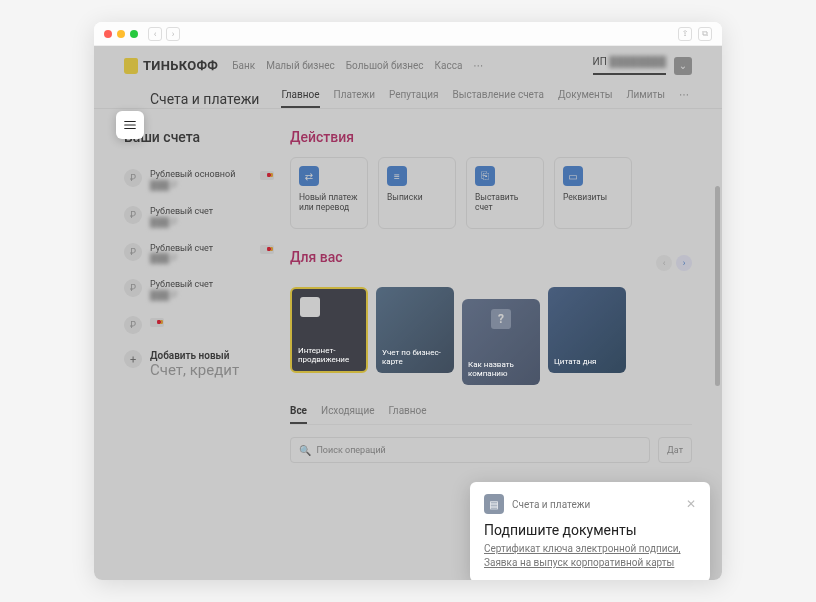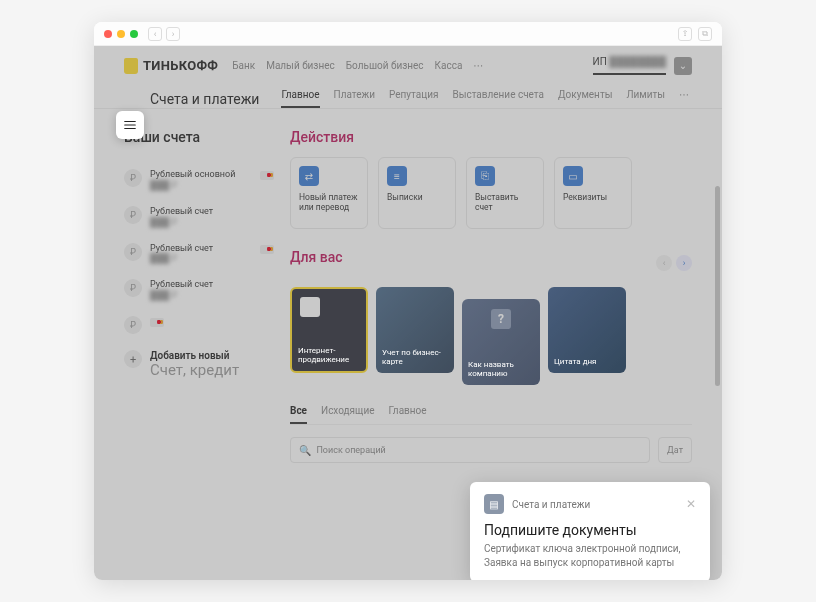--- a/index.html
+++ b/index.html
@@ -140,21 +140,21 @@
     border-radius:6px;
     box-shadow:0 4px 20px rgba(0,0,0,.18);
     padding:12px 14px;
     z-index:60;
   }
   .toast-head{display:flex;align-items:center;gap:8px;margin-bottom:8px;}
   .toast-ico{width:20px;height:20px;background:#8a96a8;border-radius:4px;display:flex;align-items:center;justify-content:center;color:#fff;font-size:10px;}
   .toast-title{font-size:10px;color:#777;flex:1;}
   .toast-close{color:#bbb;font-size:12px;cursor:pointer;}
   .toast-sub{font-size:14px;font-weight:400;color:#222;margin-bottom:4px;}
-  .toast-body{font-size:10px;color:#777;line-height:1.4;}
+  .toast-body{font-size:10px;color:#777;line-height:1.4;text-decoration:underline;}
 </style>
 </head>
 <body>
 
 <div class="window">
 
   <div class="titlebar">
     <div style="display:flex;align-items:center;">
       <div class="dots">
         <div class="dot r"></div>

